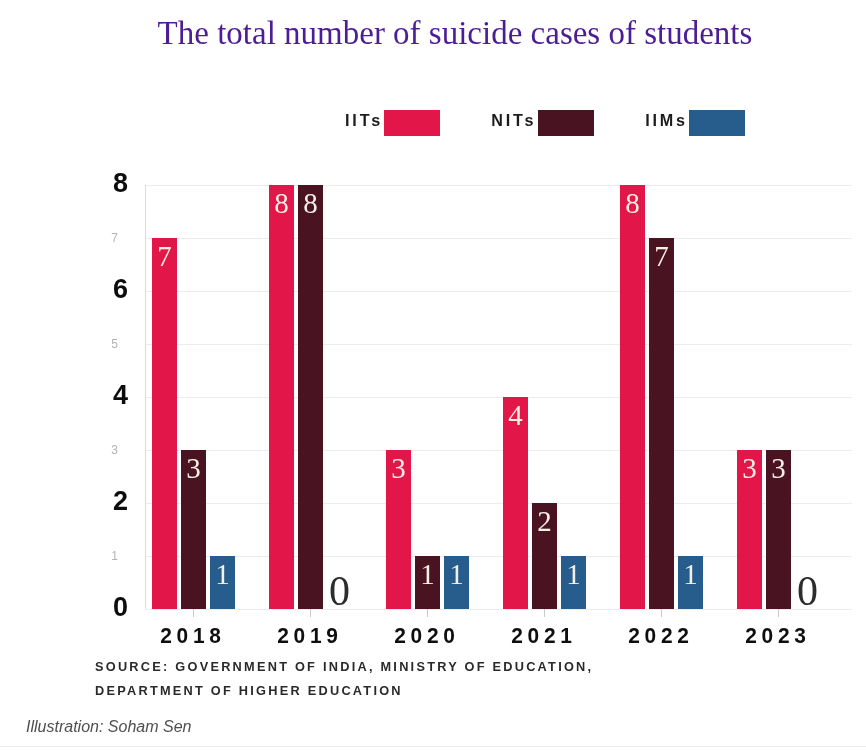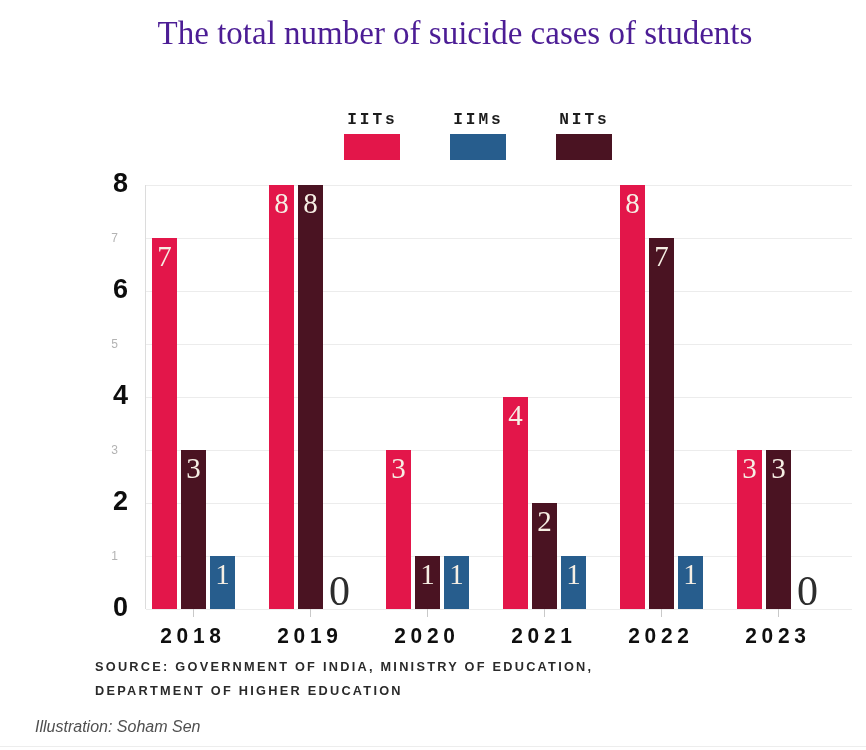--- a/index.html
+++ b/index.html
@@ -12,21 +12,21 @@
     position:absolute; top:10px; left:0; width:858px;
     text-align:center; color:#4c1d95;
     font-family:"Liberation Serif", serif;
     font-size:33px; line-height:46px; font-weight:400;padding-left:26px;
   }
   
   .legend {
     position:absolute; top:110px; left:344px;
     display:flex; flex-direction:row; gap:50px;
   }
-  .legend-item { display:flex; flex-direction:column; align-items:center;font-family:Liberation Mono, monospace; }
+  .legend-item { display:flex; flex-direction:row; align-items:center; }
   .legend-label {
     font-size:17px; font-weight:700; letter-spacing:3px; color:#1c1c1c;
     margin-bottom:5px; transform:scaleX(0.95);
   }
   .legend-swatch { width:56px; height:26px; }
   
   .yaxis { position:absolute; left:0; top:185px; width:140px; height:424px; }
   .ylabel { position:absolute; right:0; width:140px; text-align:right; }
   .ylabel.major {
     font-size:27px; font-weight:700; color:#0d0d0d; padding-right:12px;
@@ -58,21 +58,21 @@
     font-size:22px; font-weight:700; letter-spacing:5px; color:#0f0f0f;
     transform:scaleX(0.95);
   }
   
   .source {
     position:absolute; left:95px; top:655px; color:#2a2a2a;
     font-size:13px; font-weight:700; letter-spacing:2.3px; line-height:24px;
     transform:scaleX(0.98); transform-origin:left top;
   }
   .credit {
-    position:absolute; left:35px; top:718px; color:#4f4f4f;
+    position:absolute; left:26px; top:718px; color:#4f4f4f;
     font-size:16px; font-style:italic;
   }
   .bottom-rule {
     position:absolute; left:0; bottom:3px; width:866px; height:1px; background:#ededed;
   }
 </style>
 </head>
 <body>
 
 <div class="page">
@@ -80,26 +80,26 @@
   <div class="title">
     <div>The total number of suicide cases of students</div>
   </div>
 
   <div class="legend">
     <div class="legend-item">
       <div class="legend-label">IITs</div>
       <div class="legend-swatch" style="background: rgb(227, 22, 74);"></div>
     </div>
     <div class="legend-item">
+      <div class="legend-label">NITs</div>
+      <div class="legend-swatch" style="background: rgb(74, 19, 34);"></div>
+    </div>
+    <div class="legend-item">
       <div class="legend-label">IIMs</div>
       <div class="legend-swatch" style="background: rgb(39, 93, 141);"></div>
-    </div>
-    <div class="legend-item">
-      <div class="legend-label">NITs</div>
-      <div class="legend-swatch" style="background: rgb(74, 19, 34);"></div>
     </div>
   </div>
 
   <div class="yaxis">
       <div class="ylabel major" style="top: 406.5px;">0</div>
       <div class="ylabel minor" style="top: 364px;">1</div>
       <div class="ylabel major" style="top: 300.5px;">2</div>
       <div class="ylabel minor" style="top: 258px;">3</div>
       <div class="ylabel major" style="top: 194.5px;">4</div>
       <div class="ylabel minor" style="top: 152px;">5</div>

